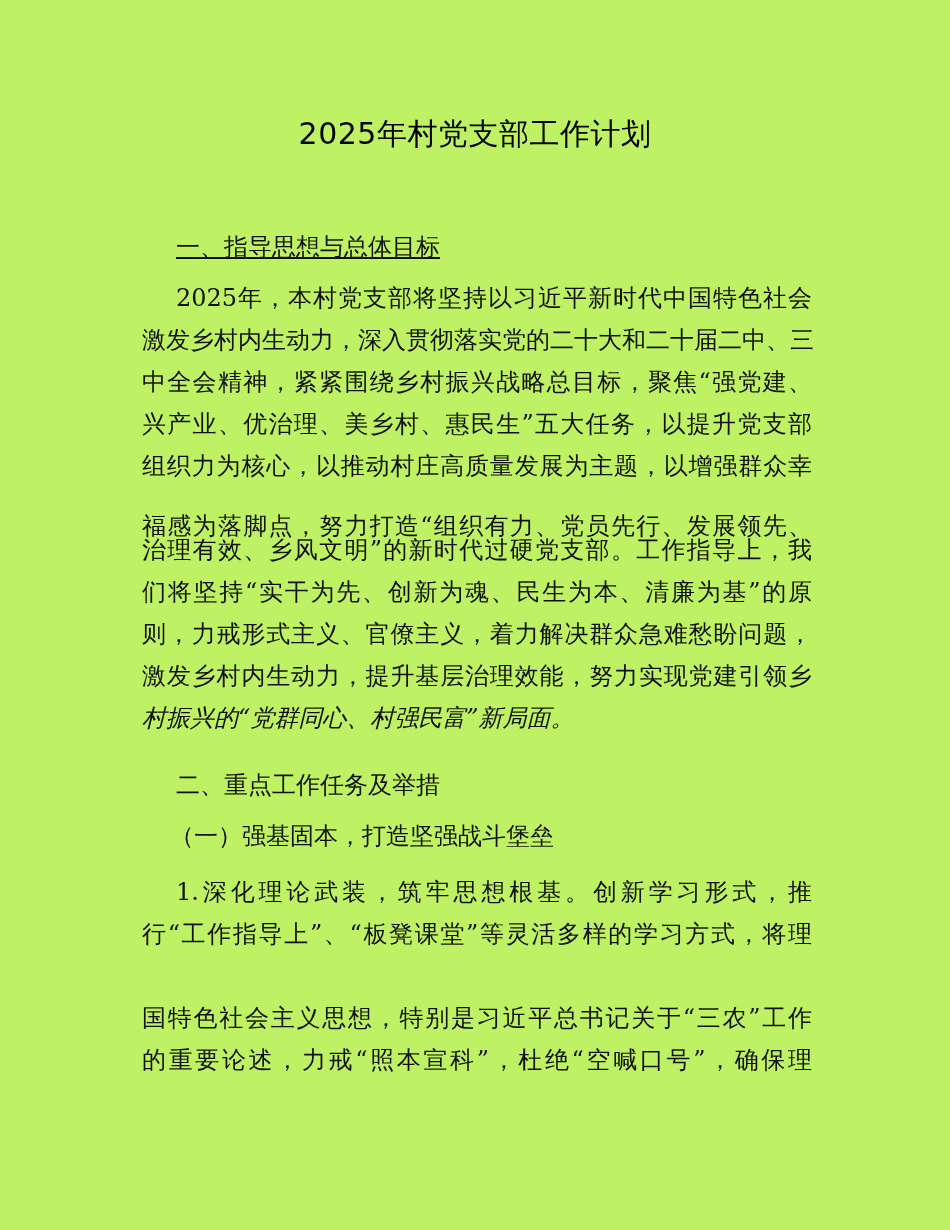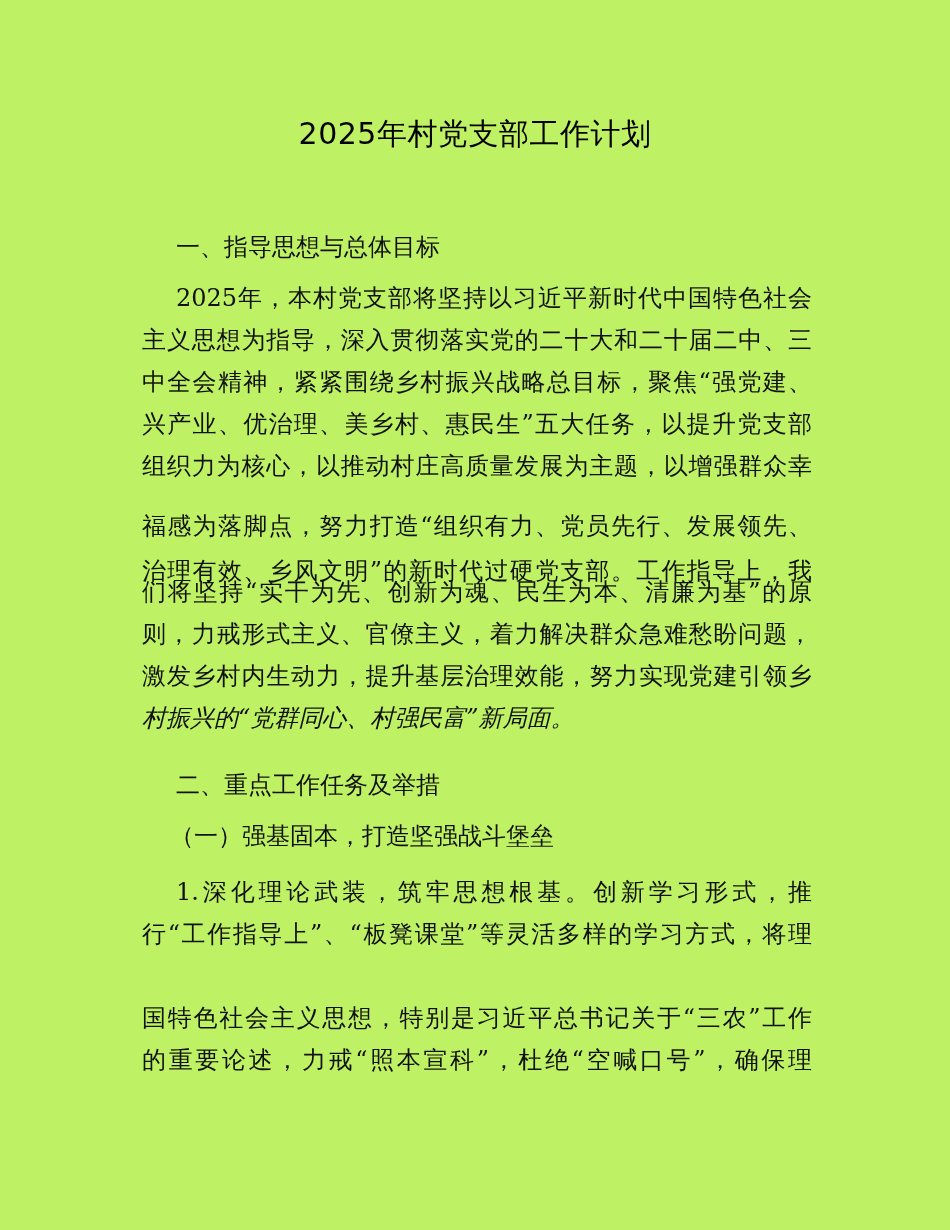--- a/index.html
+++ b/index.html
@@ -56,29 +56,29 @@
       text-align-last: left;
     }
   </style>
 </head>
 <body>
 
 <div class="page">
 
   <div class="title">2025年村党支部工作计划</div>
 
-  <div class="line heading" style="top:226px; left:176px;">一、指导思想与总体目标</div>
+  <div class="line heading" style="top:226px; left:176px;text-decoration:underline;">一、指导思想与总体目标</div>
 
   <div class="line" style="top:277px; left:176px; width:636px;">2025年，本村党支部将坚持以习近平新时代中国特色社会</div>
-  <div class="line" style="top:319px;">主义思想为指导，深入贯彻落实党的二十大和二十届二中、三</div>
+  <div class="line" style="top:319px;">激发乡村内生动力，深入贯彻落实党的二十大和二十届二中、三</div>
   <div class="line" style="top:361px;">中全会精神，紧紧围绕乡村振兴战略总目标，聚焦“强党建、</div>
   <div class="line" style="top:403px;">兴产业、优治理、美乡村、惠民生”五大任务，以提升党支部</div>
   <div class="line" style="top:445px;">组织力为核心，以推动村庄高质量发展为主题，以增强群众幸</div>
   <div class="line" style="top:487px;margin-top:18px;">福感为落脚点，努力打造“组织有力、党员先行、发展领先、</div>
-  <div class="line" style="top:529px;margin-top:21px;">治理有效、乡风文明”的新时代过硬党支部。工作指导上，我</div>
+  <div class="line" style="top:529px;">治理有效、乡风文明”的新时代过硬党支部。工作指导上，我</div>
   <div class="line" style="top:571px;">们将坚持“实干为先、创新为魂、民生为本、清廉为基”的原</div>
   <div class="line" style="top:613px;">则，力戒形式主义、官僚主义，着力解决群众急难愁盼问题，</div>
   <div class="line" style="top:655px;">激发乡村内生动力，提升基层治理效能，努力实现党建引领乡</div>
   <div class="line last" style="top:697px;">村振兴的“党群同心、村强民富”新局面。</div>
 
   <div class="line heading" style="top:764px; left:176px;">二、重点工作任务及举措</div>
 
   <div class="line heading" style="top:815px; left:170px;">（一）强基固本，打造坚强战斗堡垒</div>
 
   <div class="line" style="top:871px; left:176px; width:636px;">1.深化理论武装，筑牢思想根基。创新学习形式，推</div>

